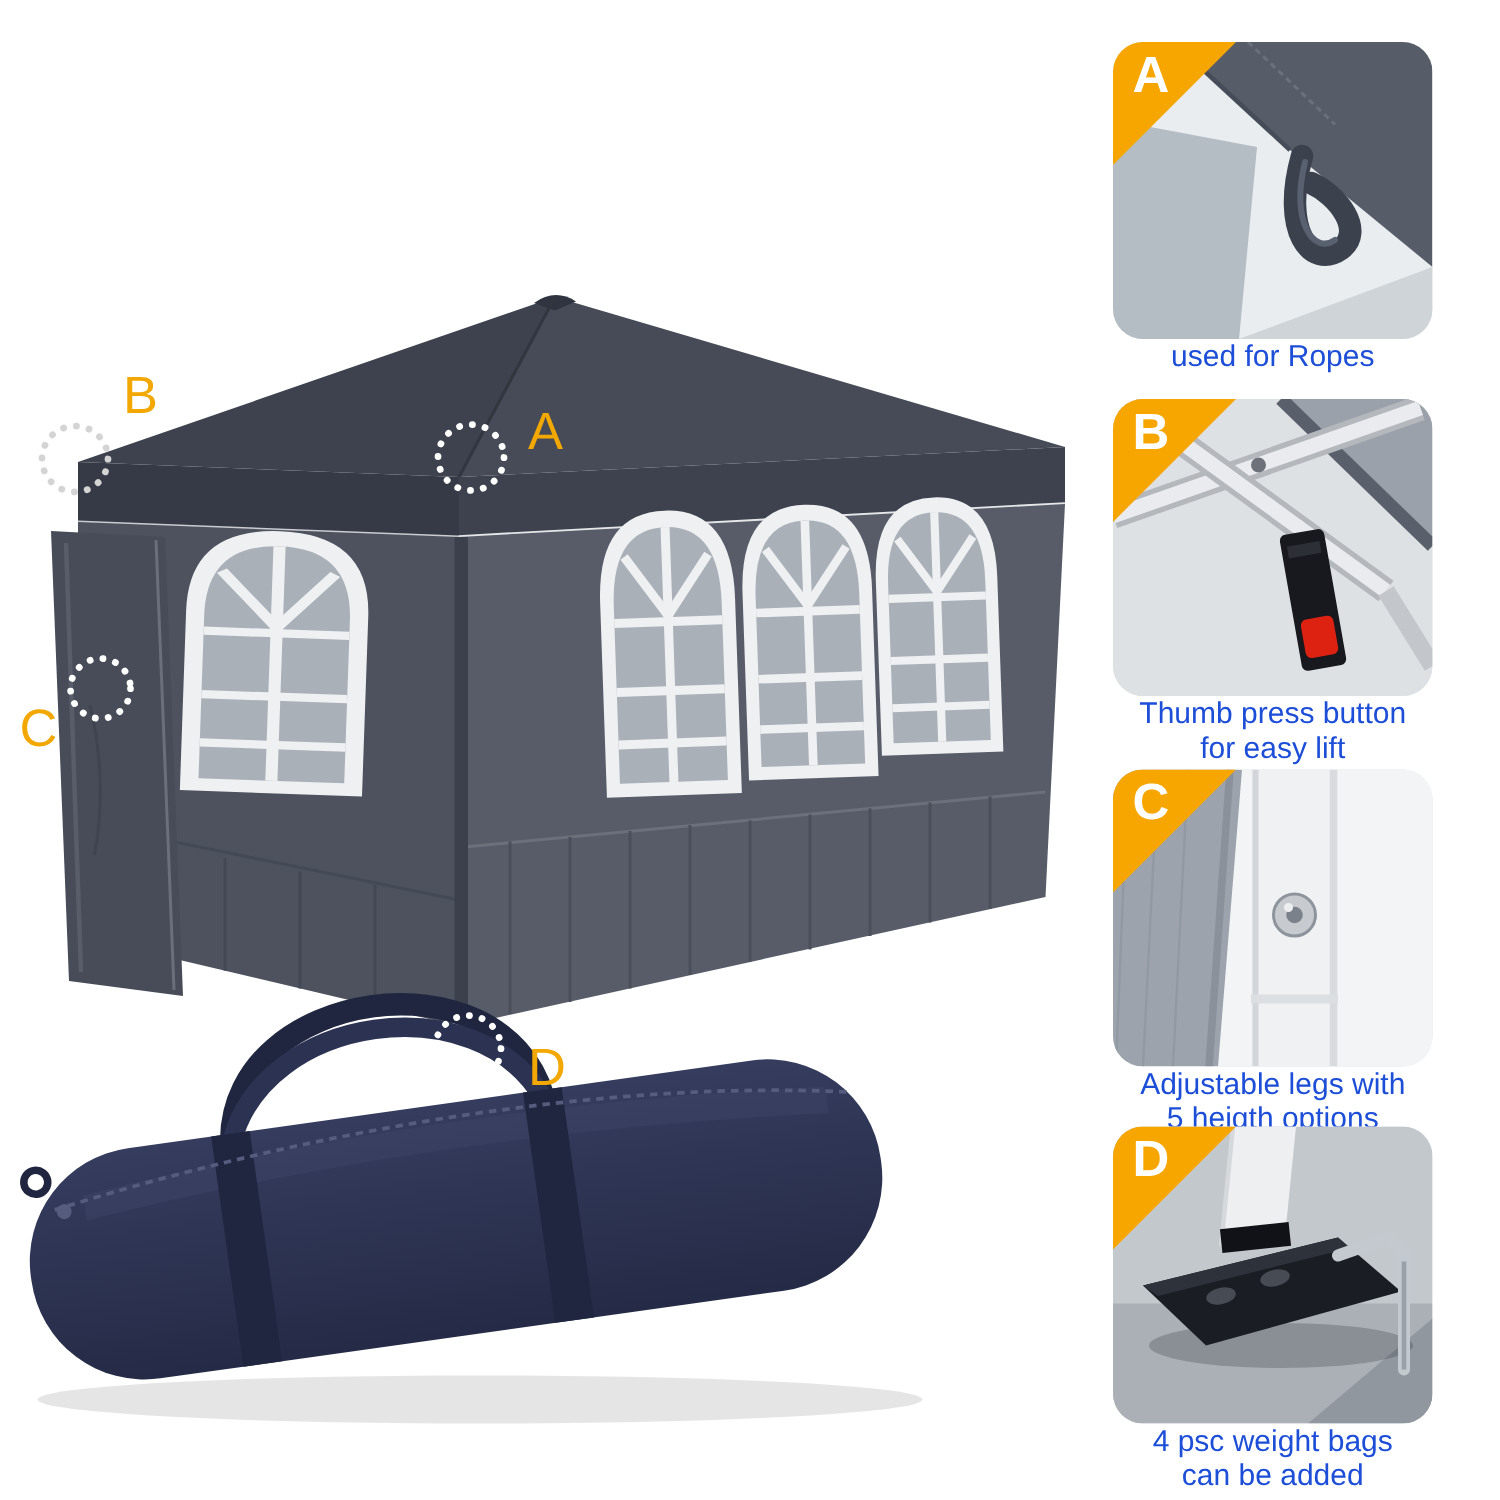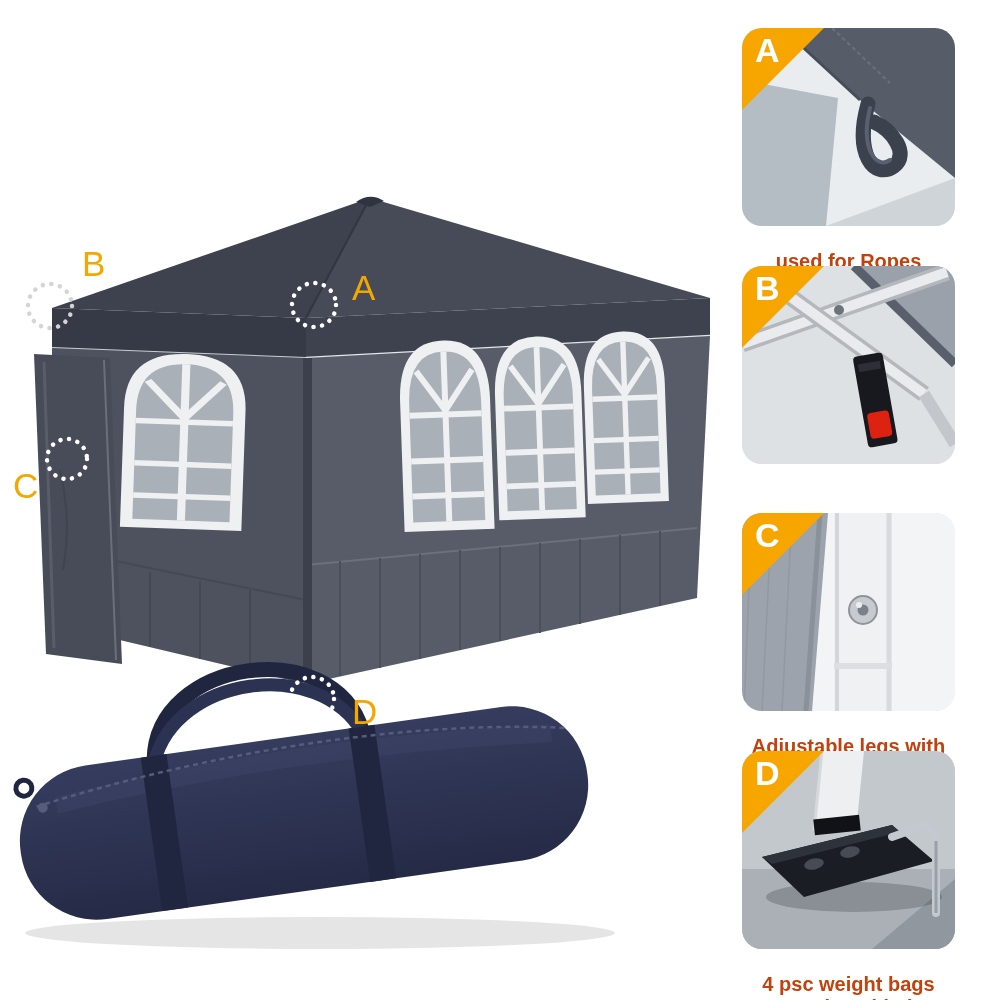--- a/index.html
+++ b/index.html
@@ -24,22 +24,22 @@
   #marker-circle-d{left:286px;top:673px;}
 
   
   .detail-card{position:absolute;left:742px;width:213px;}
   #card-a{top:28px;} #card-b{top:266px;} #card-c{top:513px;} #card-d{top:751px;}
   .detail-photo{position:relative;width:213px;height:198px;border-radius:20px;overflow:hidden;background:#dfe3e6;}
   .detail-photo svg{display:block;width:100%;height:100%;}
   .corner-tri{position:absolute;top:0;left:0;width:0;height:0;
               border-top:82px solid #F7A600;border-right:82px solid transparent;}
   .corner-letter{position:absolute;top:5px;left:13px;font-size:34px;font-weight:700;color:#fff;line-height:1;}
-  .detail-caption{position:relative;margin-top:24px;left:-14px;width:241px;text-align:center;
-                  font-size:20px;line-height:23px;font-weight:700;color:#c2410c;white-space:pre-line;}
+  .detail-caption{position:relative;margin-top:1px;left:-14px;width:241px;text-align:center;
+                  font-size:20px;line-height:23px;font-weight:400;color:#1d4ed8;white-space:pre-line;}
 </style>
 </head>
 <body>
 
 <div class="stage">
 
   <div class="scene">
     <svg viewBox="0 0 740 1000">
       <defs>
         <g id="win">
@@ -179,20 +179,22 @@
         <circle cx="97" cy="44" r="5" fill="#6e737b"></circle>
         <g transform="rotate(-10 133 132)">
           <rect x="118" y="88" width="30" height="92" rx="4" fill="#17191e"></rect>
           <rect x="122" y="96" width="22" height="8" fill="#2c2f36"></rect>
           <rect x="122" y="146" width="22" height="26" rx="4" fill="#dd2212"></rect>
         </g>
       </svg>
       <div class="corner-tri"></div>
       <div class="corner-letter">B</div>
     </div>
+    <div class="detail-caption">Thumb press button
+for easy lift</div>
   </div>
 
   <div class="detail-card" id="card-c">
     <div class="detail-photo">
       <svg viewBox="0 0 213 198">
         <rect width="213" height="198" fill="#f3f4f6"></rect>
         <polygon points="0,0 86,0 70,198 0,198" fill="#9ca3ac"></polygon>
         <line x1="78" y1="0" x2="64" y2="198" stroke="#8a919b" stroke-width="5"></line>
         <g stroke="#8f96a0" stroke-width="1.5" opacity="0.8">
           <line x1="10" y1="0" x2="2" y2="198"></line>

